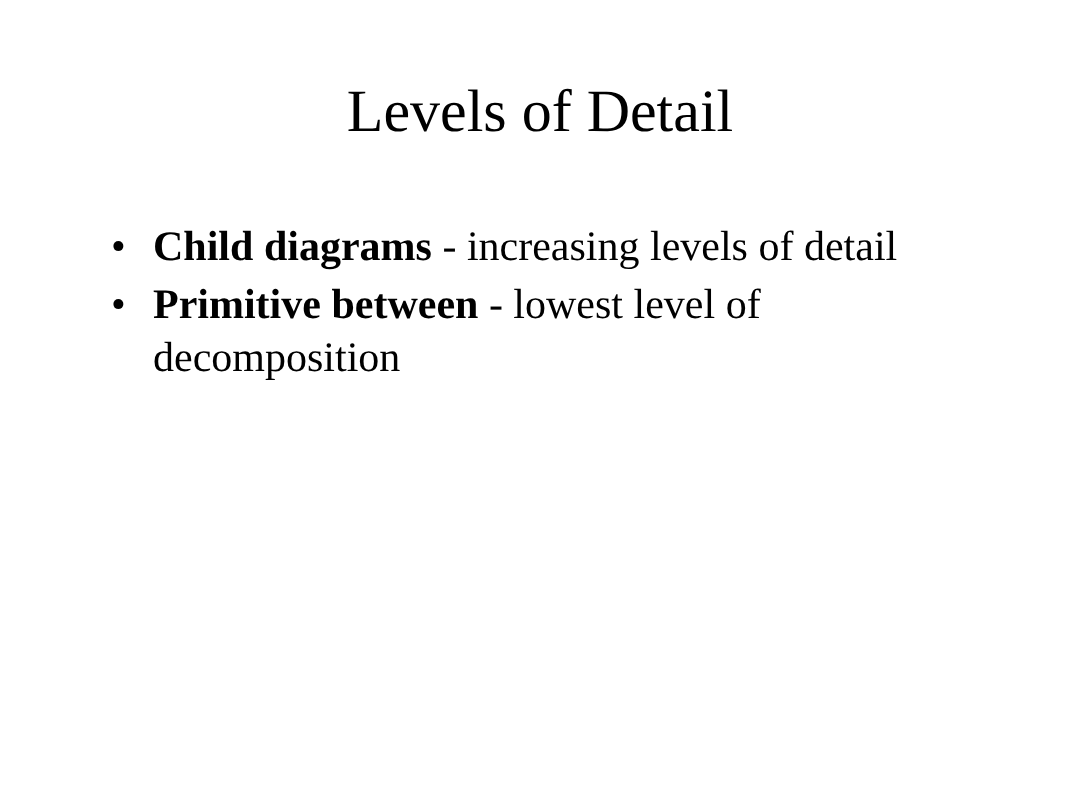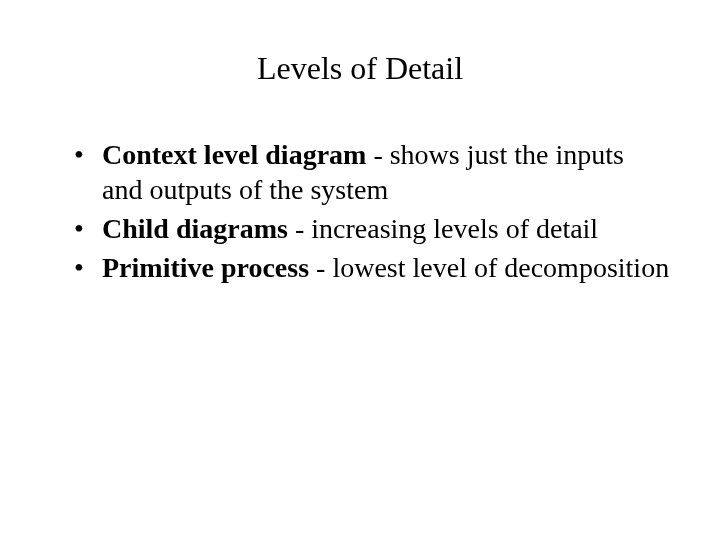--- a/index.html
+++ b/index.html
@@ -9,21 +9,21 @@
     }
     body {
       width: 720px;
       height: 540px;
       background: #ffffff;
       font-family: "Times New Roman", Times, serif;
       color: #000000;
       padding: 40px 50px;
     }
     .title {
-      font-size: 32px;
+      font-size: 40px;
       text-align: center;
       font-weight: normal;
       margin-bottom: 50px;
       margin-top: 10px;
     }
     .bullet-list {
       list-style: none;
       padding-left: 24px;
     }
     .bullet-item {
@@ -44,21 +44,18 @@
       font-weight: bold;
     }
   </style>
 </head>
 <body>
 
 <h1 class="title">Levels of Detail</h1>
 
 <ul class="bullet-list">
   <li class="bullet-item">
-    <span class="bold">Context level diagram</span><span> - shows just the inputs and outputs of the system</span>
-  </li>
-  <li class="bullet-item">
     <span class="bold">Child diagrams</span><span> - increasing levels of detail</span>
   </li>
   <li class="bullet-item">
-    <span class="bold">Primitive process</span><span> - lowest level of decomposition</span>
+    <span class="bold">Primitive between</span><span> - lowest level of decomposition</span>
   </li>
 </ul>
 
 </body></html>

